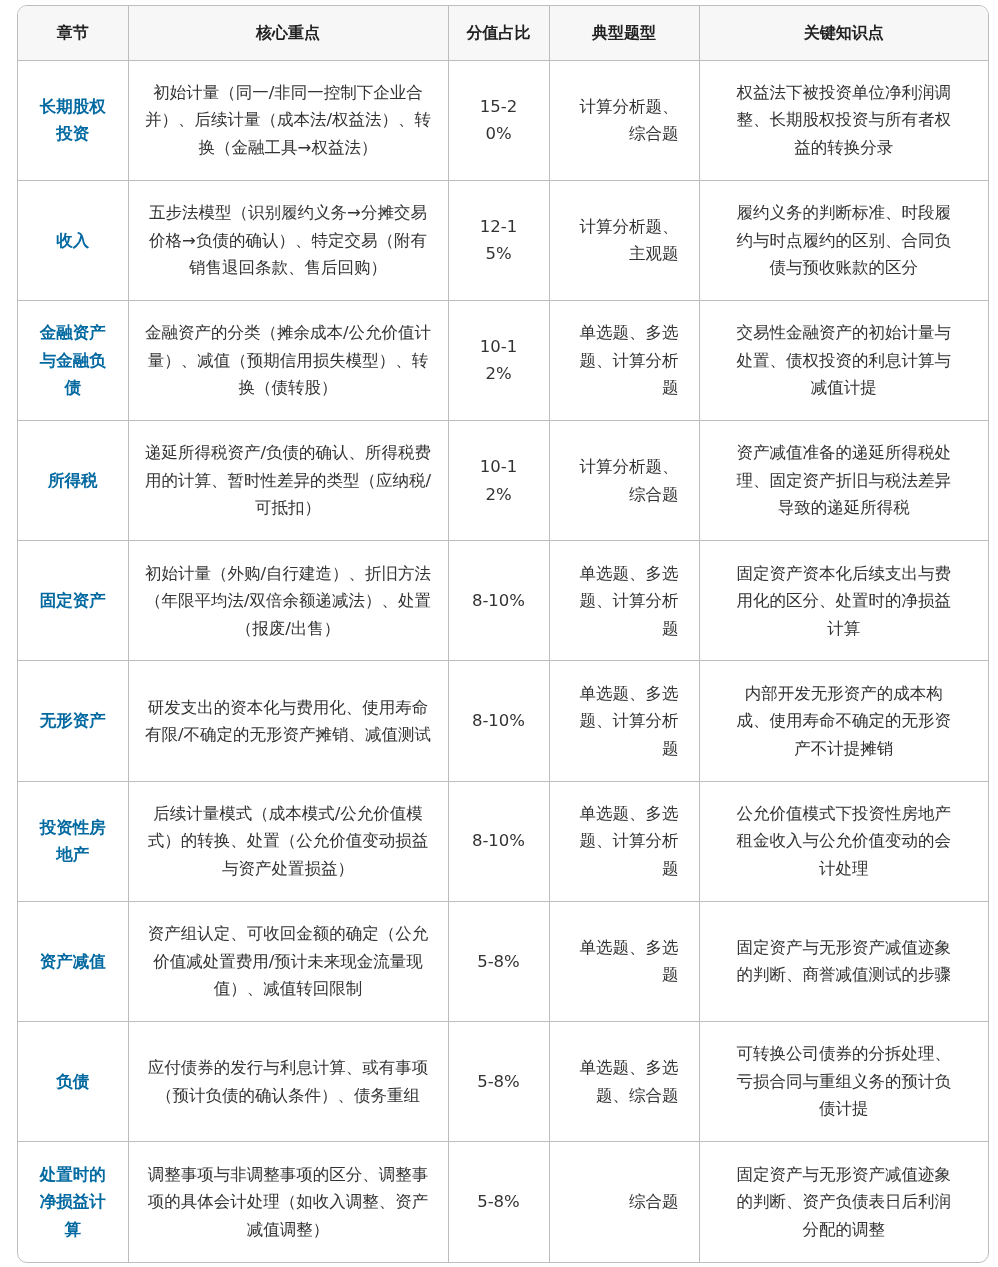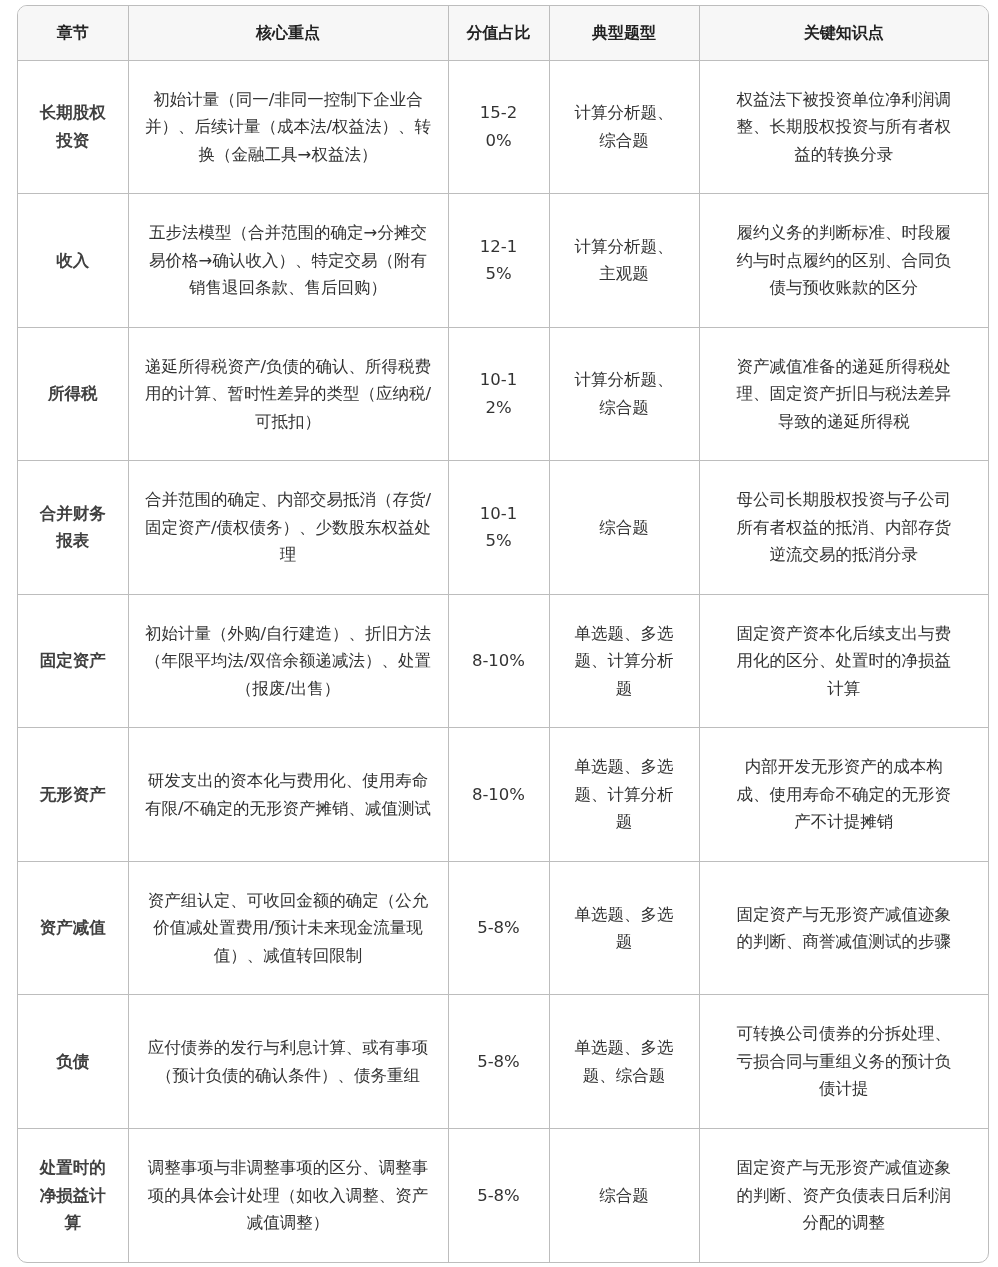--- a/index.html
+++ b/index.html
@@ -12,23 +12,23 @@
   col.c4 { width: 150px; } col.c5 { width: auto; }
   th, td { border: 1.5px solid #bdbdbd; text-align: center; vertical-align: middle;
            font-size: 16.5px; line-height: 27.5px; padding: 0 14px; word-break: break-all; }
   tr:first-child th { border-top: none; }
   tr > *:first-child { border-left: none; }
   tr > *:last-child { border-right: none; }
   tr:last-child td { border-bottom: none; }
   thead tr { height: 54px; }
   th { background: #f7f7f7; font-weight: bold; color: #222222; font-size: 16px; }
   tbody tr { height: 109.5px; }
-  td.chapter { font-weight: bold; color: #404040; padding: 0 16px; }
+  td.chapter { font-weight: bold; color: #0369a1; padding: 0 16px; }
   td.keypts { padding: 0 32px; }
-  td.types { padding: 0 20px; }
+  td.types { padding: 0 20px; text-align: right; }
   td.pct { padding: 0 22px; }
 </style>
 </head>
 <body>
 
 <div class="wrap">
   <table>
     <colgroup>
         <col class="c1">
         <col class="c2">
@@ -48,52 +48,59 @@
     <tbody>
       <tr>
         <td class="chapter">长期股权投资</td>
         <td>初始计量（同一/非同一控制下企业合并）、后续计量（成本法/权益法）、转换（金融工具→权益法）</td>
         <td class="pct">15-20%</td>
         <td class="types">计算分析题、综合题</td>
         <td class="keypts">权益法下被投资单位净利润调整、长期股权投资与所有者权益的转换分录</td>
       </tr>
       <tr>
         <td class="chapter">收入</td>
-        <td>五步法模型（合并范围的确定→分摊交易价格→确认收入）、特定交易（附有销售退回条款、售后回购）</td>
+        <td>五步法模型（识别履约义务→分摊交易价格→负债的确认）、特定交易（附有销售退回条款、售后回购）</td>
         <td class="pct">12-15%</td>
         <td class="types">计算分析题、主观题</td>
         <td class="keypts">履约义务的判断标准、时段履约与时点履约的区别、合同负债与预收账款的区分</td>
+      </tr>
+      <tr>
+        <td class="chapter">金融资产与金融负债</td>
+        <td>金融资产的分类（摊余成本/公允价值计量）、减值（预期信用损失模型）、转换（债转股）</td>
+        <td class="pct">10-12%</td>
+        <td class="types">单选题、多选题、计算分析题</td>
+        <td class="keypts">交易性金融资产的初始计量与处置、债权投资的利息计算与减值计提</td>
       </tr>
       <tr>
         <td class="chapter">所得税</td>
         <td>递延所得税资产/负债的确认、所得税费用的计算、暂时性差异的类型（应纳税/可抵扣）</td>
         <td class="pct">10-12%</td>
         <td class="types">计算分析题、综合题</td>
         <td class="keypts">资产减值准备的递延所得税处理、固定资产折旧与税法差异导致的递延所得税</td>
-      </tr>
-      <tr>
-        <td class="chapter">合并财务报表</td>
-        <td>合并范围的确定、内部交易抵消（存货/固定资产/债权债务）、少数股东权益处理</td>
-        <td class="pct">10-15%</td>
-        <td class="types">综合题</td>
-        <td class="keypts">母公司长期股权投资与子公司所有者权益的抵消、内部存货逆流交易的抵消分录</td>
       </tr>
       <tr>
         <td class="chapter">固定资产</td>
         <td>初始计量（外购/自行建造）、折旧方法（年限平均法/双倍余额递减法）、处置（报废/出售）</td>
         <td class="pct">8-10%</td>
         <td class="types">单选题、多选题、计算分析题</td>
         <td class="keypts">固定资产资本化后续支出与费用化的区分、处置时的净损益计算</td>
       </tr>
       <tr>
         <td class="chapter">无形资产</td>
         <td>研发支出的资本化与费用化、使用寿命有限/不确定的无形资产摊销、减值测试</td>
         <td class="pct">8-10%</td>
         <td class="types">单选题、多选题、计算分析题</td>
         <td class="keypts">内部开发无形资产的成本构成、使用寿命不确定的无形资产不计提摊销</td>
+      </tr>
+      <tr>
+        <td class="chapter">投资性房地产</td>
+        <td>后续计量模式（成本模式/公允价值模式）的转换、处置（公允价值变动损益与资产处置损益）</td>
+        <td class="pct">8-10%</td>
+        <td class="types">单选题、多选题、计算分析题</td>
+        <td class="keypts">公允价值模式下投资性房地产租金收入与公允价值变动的会计处理</td>
       </tr>
       <tr>
         <td class="chapter">资产减值</td>
         <td>资产组认定、可收回金额的确定（公允价值减处置费用/预计未来现金流量现值）、减值转回限制</td>
         <td class="pct">5-8%</td>
         <td class="types">单选题、多选题</td>
         <td class="keypts">固定资产与无形资产减值迹象的判断、商誉减值测试的步骤</td>
       </tr>
       <tr>
         <td class="chapter">负债</td>

